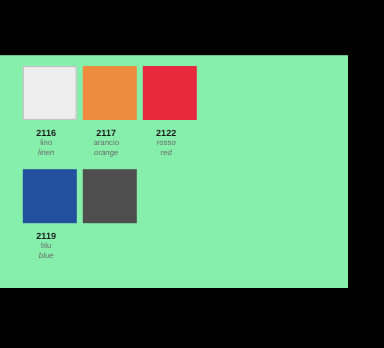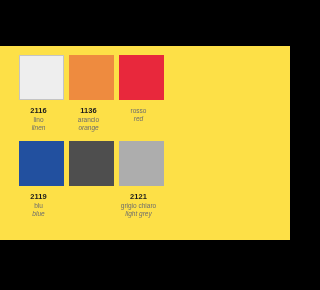--- a/index.html
+++ b/index.html
@@ -28,21 +28,21 @@
   }
   .letterbox.top { top: 0; height: 46px; }
   .letterbox.bottom { bottom: 0; height: 50px; }
 
   #content {
     position: absolute;
     left: 0;
     top: 46px;
     width: 290px;
     height: 194px;
-    background: #fde047;
+    background: #86efac;
     box-sizing: border-box;
   }
 
   .swatch-grid {
     position: absolute;
     left: 19px;
     top: 9px;
     width: 256px;
   }
   .swatch-row {
@@ -117,29 +117,30 @@
             <div class="swatch-code">2116</div>
             <div class="swatch-name-it">lino</div>
             <div class="swatch-name-en">linen</div>
           </div>
         </div>
 
 
         <div class="swatch-cell">
           <span class="swatch-chip" style="background-color: rgb(238, 139, 63);"></span>
           <div class="swatch-labels">
-            <div class="swatch-code">1136</div>
+            <div class="swatch-code">2117</div>
             <div class="swatch-name-it">arancio</div>
             <div class="swatch-name-en">orange</div>
           </div>
         </div>
 
         <div class="swatch-cell">
           <span class="swatch-chip" style="background-color: rgb(232, 40, 60);"></span>
           <div class="swatch-labels">
+            <div class="swatch-code">2122</div>
             <div class="swatch-name-it">rosso</div>
             <div class="swatch-name-en">red</div>
           </div>
         </div>
 
 
       </div>
 
       <div class="swatch-row row-2">
 
@@ -149,28 +150,20 @@
             <div class="swatch-code">2119</div>
             <div class="swatch-name-it">blu</div>
             <div class="swatch-name-en">blue</div>
           </div>
         </div>
 
         <div class="swatch-cell">
           <span class="swatch-chip" style="background-color: rgb(78, 78, 78);"></span>
         </div>
 
-        <div class="swatch-cell">
-          <span class="swatch-chip" style="background-color: rgb(173, 173, 173);"></span>
-          <div class="swatch-labels">
-            <div class="swatch-code">2121</div>
-            <div class="swatch-name-it">grigio chiaro</div>
-            <div class="swatch-name-en">light grey</div>
-          </div>
-        </div>
 
       </div>
 
     </div>
 
   </div>
 
   <div class="letterbox bottom"></div>
 
 </div>

